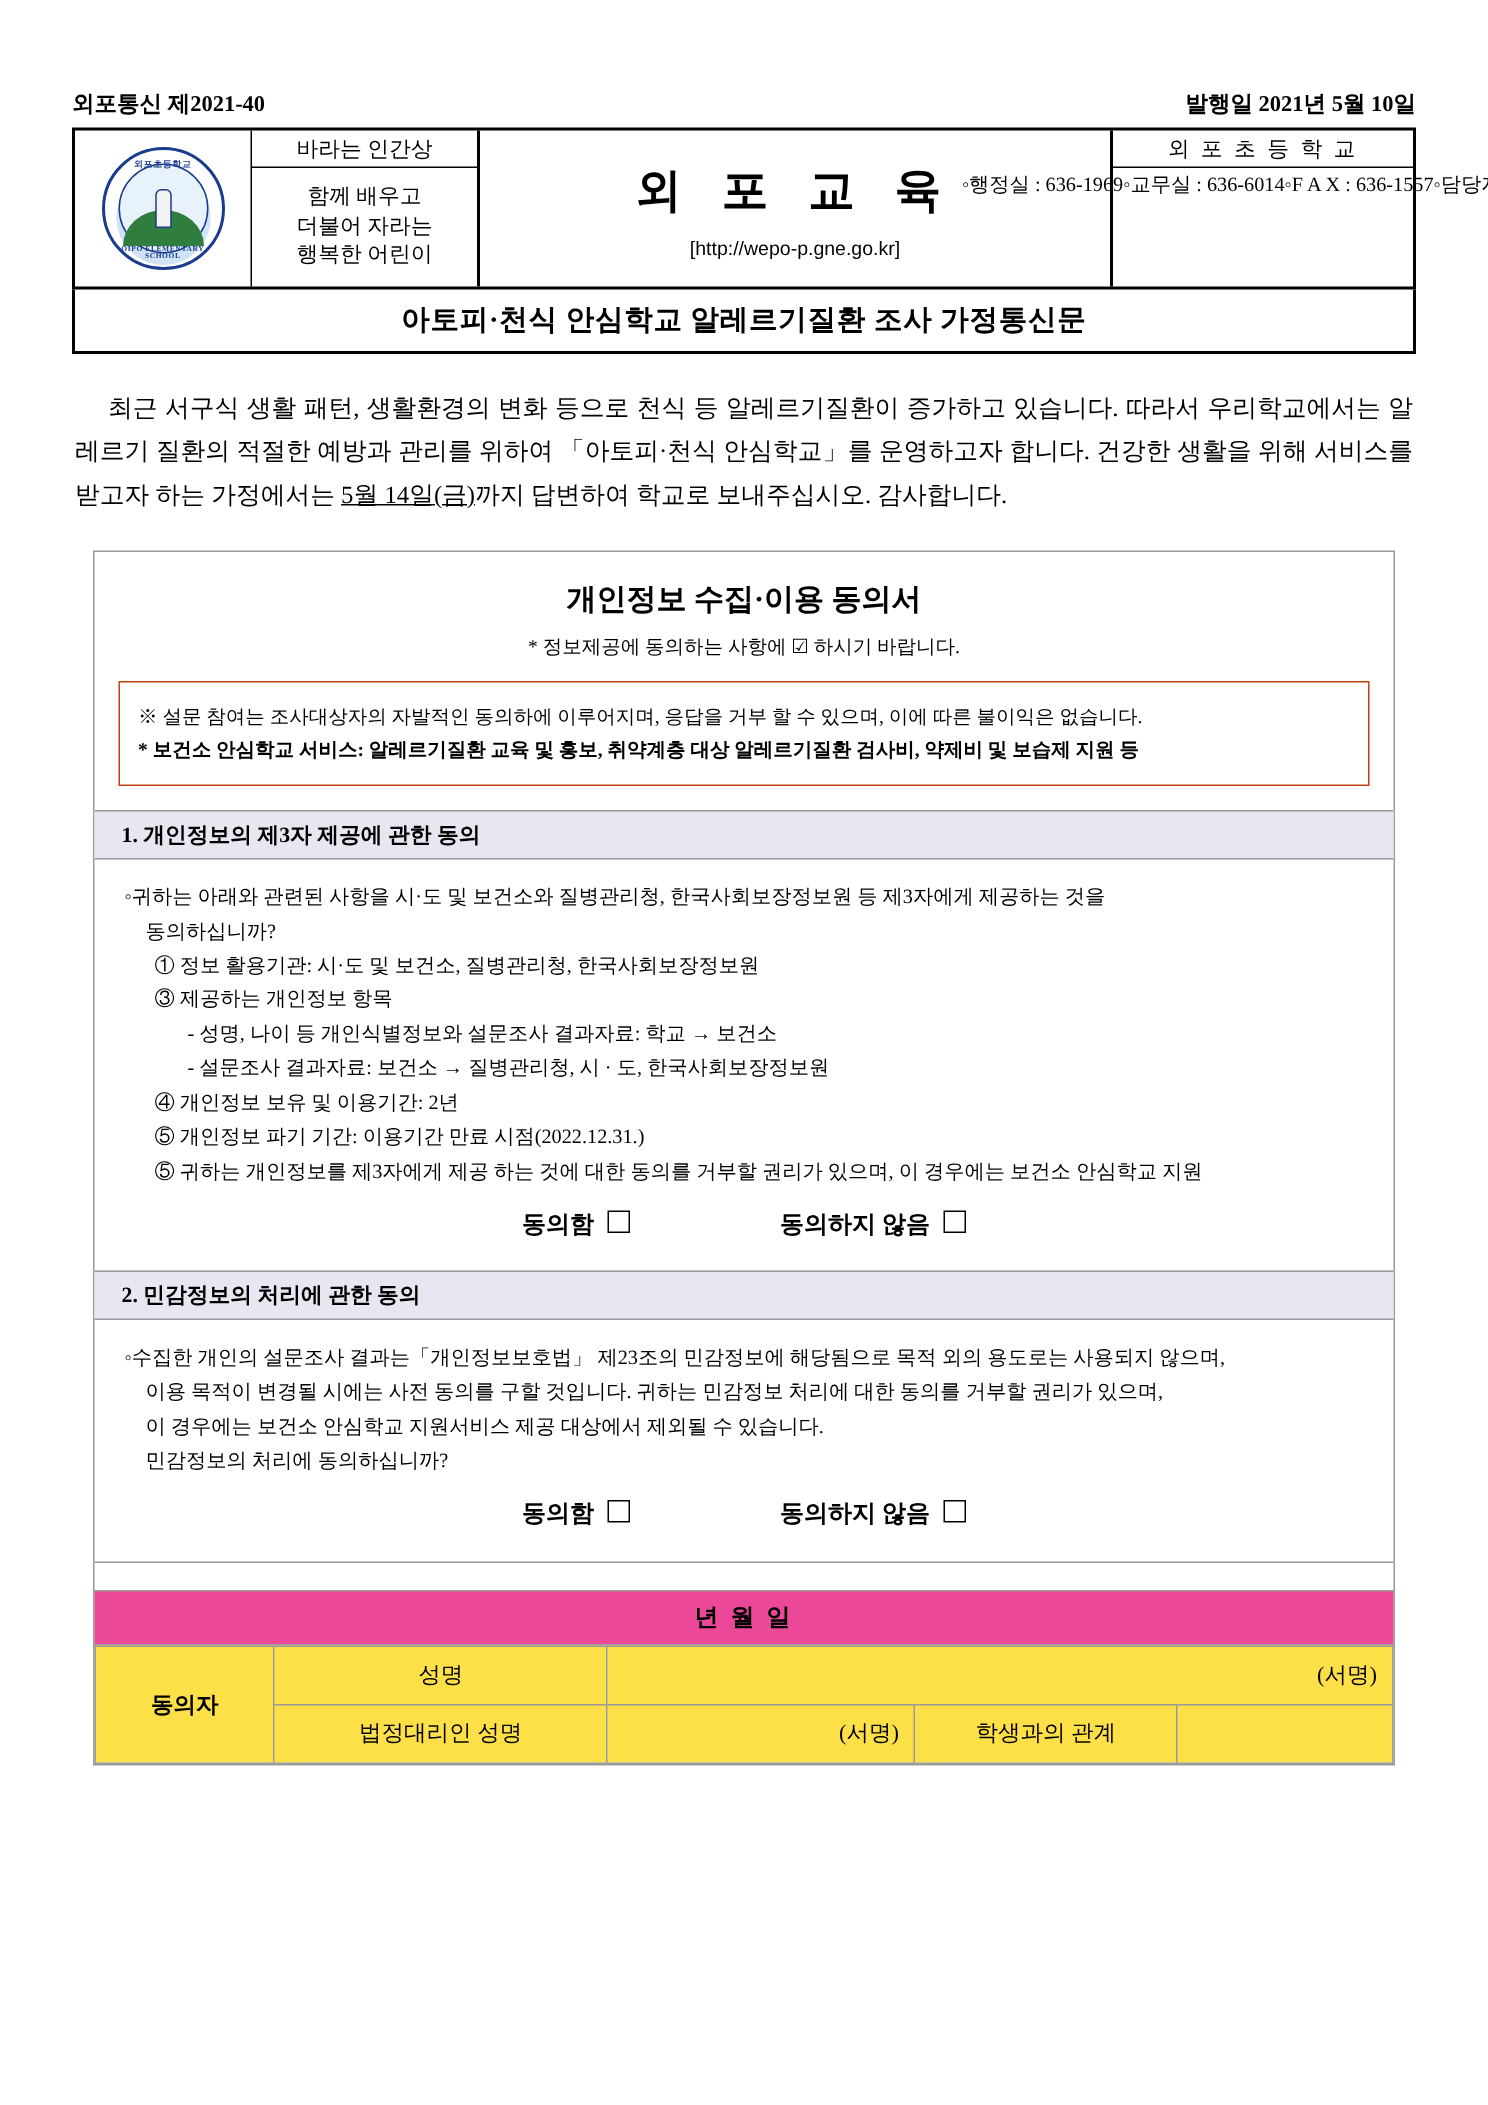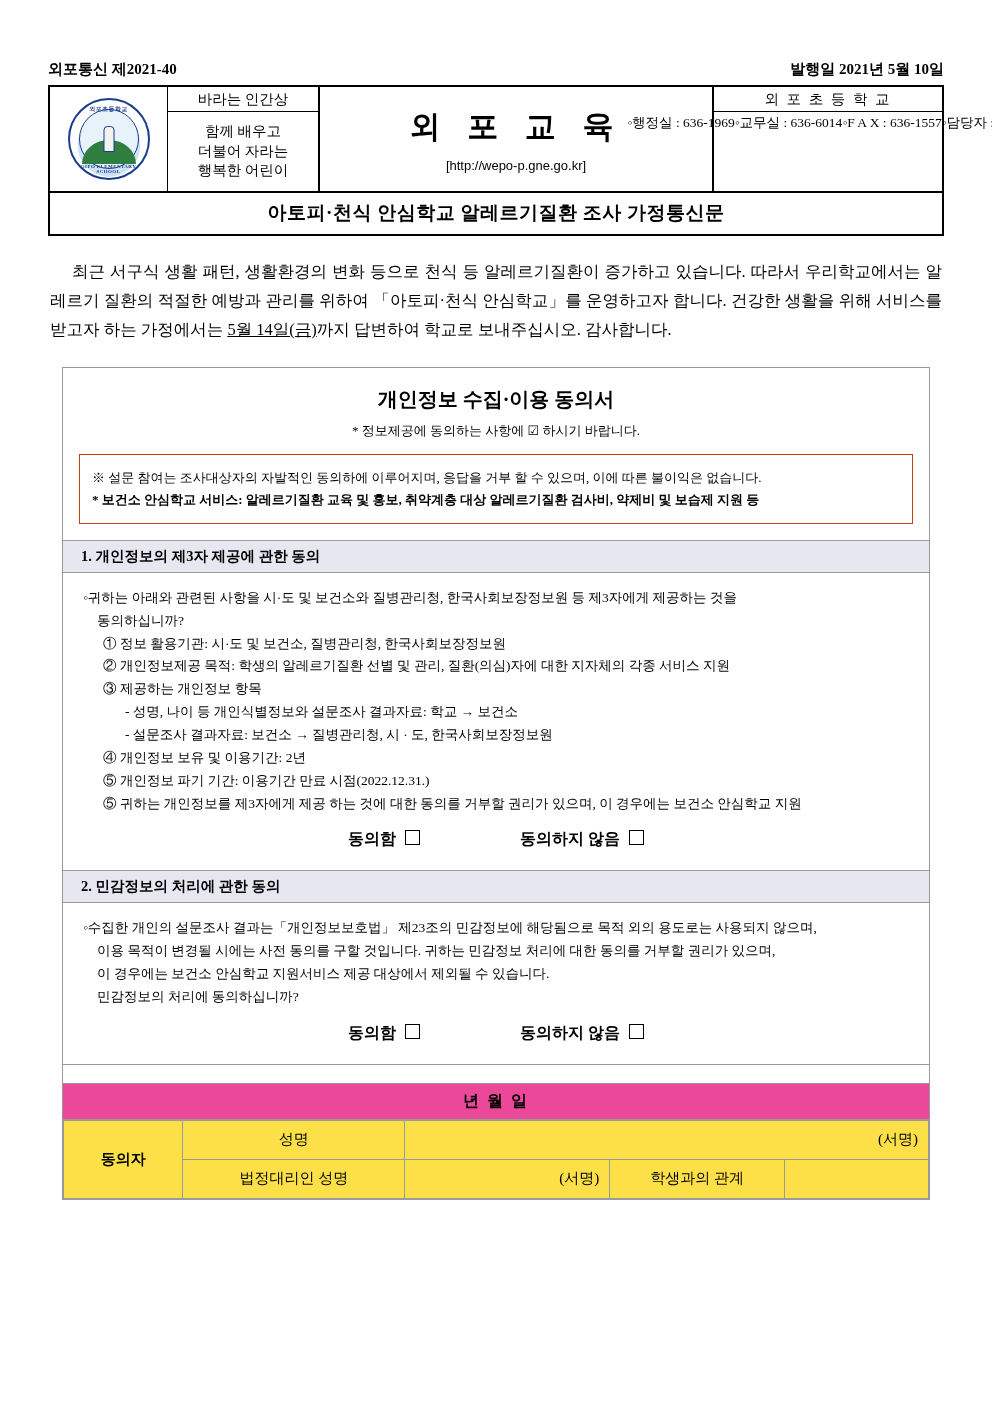--- a/index.html
+++ b/index.html
@@ -130,21 +130,21 @@
     font-weight: bold;
     letter-spacing: 9px;
     font-family: "Liberation Sans", sans-serif;
   }
   .mh-url {
     font-size: 13px;
     margin-top: 10px;
     font-family: "Liberation Sans", sans-serif;
   }
   .mh-contact {
-    width: 228px;
+    width: 200px;
     box-sizing: border-box;
     display: flex;
     flex-direction: column;
   }
   .mh-school {
     border-bottom: 1px solid #000;
     text-align: center;
     font-size: 14.5px;
     padding: 3px 0 2px 0;
     letter-spacing: 2px;
@@ -349,21 +349,20 @@
     <div class="cb-note">
       <div>※ 설문 참여는 조사대상자의 자발적인 동의하에 이루어지며, 응답을 거부 할 수 있으며, 이에 따른 불이익은 없습니다.</div>
       <div class="bold">* 보건소 안심학교 서비스: 알레르기질환 교육 및 홍보, 취약계층 대상 알레르기질환 검사비, 약제비 및 보습제 지원 등</div>
     </div>
 
     <div class="sec-head">1. 개인정보의 제3자 제공에 관한 동의</div>
     <div class="sec-body">
       <div class="li hang">◦귀하는 아래와 관련된 사항을 시·도 및 보건소와 질병관리청, 한국사회보장정보원 등 제3자에게 제공하는 것을</div>
       <div class="li cont">동의하십니까?</div>
       <div class="li sub">① 정보 활용기관: 시·도 및 보건소, 질병관리청, 한국사회보장정보원</div>
-      <div class="li sub">② 개인정보제공 목적: 학생의 알레르기질환 선별 및 관리, 질환(의심)자에 대한 지자체의 각종 서비스 지원</div>
       <div class="li sub">③ 제공하는 개인정보 항목</div>
       <div class="li sub" style="padding-left:42px;">- 성명, 나이 등 개인식별정보와 설문조사 결과자료: 학교 → 보건소</div>
       <div class="li sub" style="padding-left:42px;">- 설문조사 결과자료: 보건소 → 질병관리청, 시 · 도, 한국사회보장정보원</div>
       <div class="li sub">④ 개인정보 보유 및 이용기간: 2년</div>
       <div class="li sub">⑤ 개인정보 파기 기간: 이용기간 만료 시점(2022.12.31.)</div>
       <div class="li sub">⑤ 귀하는 개인정보를 제3자에게 제공 하는 것에 대한 동의를 거부할 권리가 있으며, 이 경우에는 보건소 안심학교 지원</div>
 
       <div class="agree-row">
         <div>
           <span>동의함</span><span class="chk"></span>

